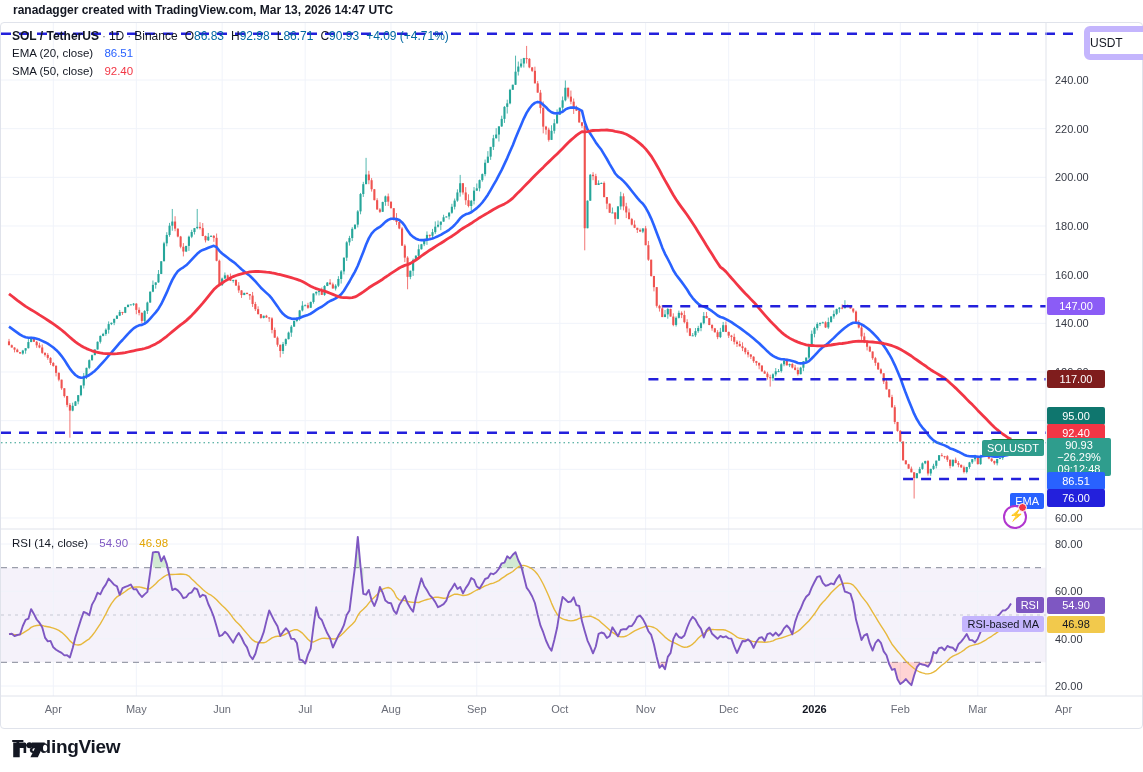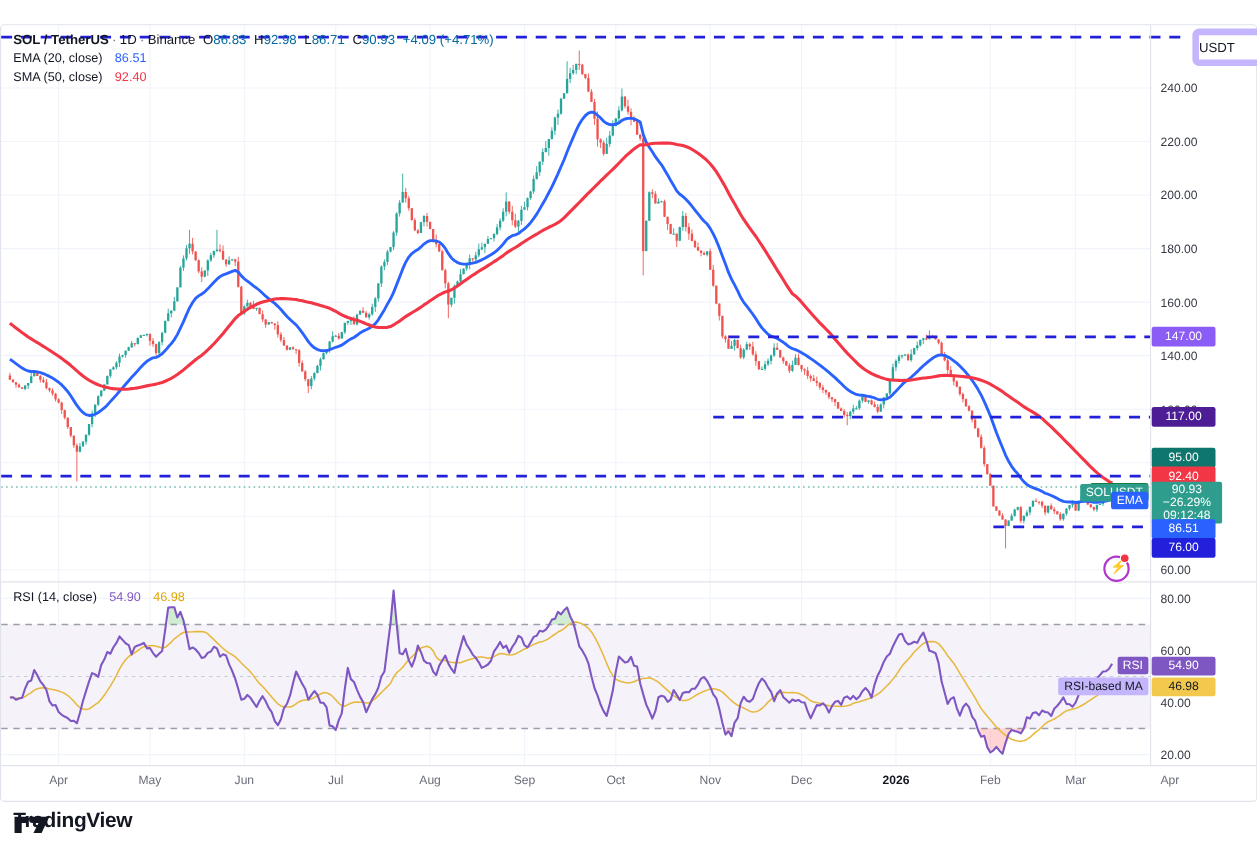--- a/index.html
+++ b/index.html
@@ -33,20 +33,21 @@
   .spark .dot{position:absolute;right:0px;top:-2px;width:7px;height:7px;border-radius:50%;
               background:#f23645;border:1.5px solid #fff;}
   .tv-logo{position:absolute;left:12px;top:736px;display:flex;align-items:center;gap:8px;z-index:5;}
   .tv-logo .word{font-size:19px;font-weight:700;color:#131722;letter-spacing:-0.3px;}
 </style>
 </head>
 <body>
 
 <div class="stage">
 
+  <div class="attribution">ranadagger created with TradingView.com, Mar 13, 2026 14:47 UTC</div>
 
   <div class="chart-widget">
     <svg id="chart-svg" width="1141" height="705" viewBox="0 0 1141 705">
         <defs>
           <clipPath id="clipP">
             <rect x="0" y="0" width="1045" height="506"></rect>
           </clipPath>
           <clipPath id="clipR">
             <rect x="0" y="507" width="1045" height="166"></rect>
           </clipPath>
@@ -882,36 +883,36 @@
     </div>
     <div class="legend-ind" style="top:514px;">
       <span>RSI (14, close)</span>
       <span class="val" style="color:#7e57c2;">54.90</span>
       <span class="val" style="color:#e2a400;">46.98</span>
     </div>
 
     <div class="usdt-btn">USDT</div>
 
     <div class="badge" style="top:274px;background:#8b5cf6;">147.00</div>
-    <div class="badge" style="top:347px;background:#4c1d95;">117.00</div>
+    <div class="badge" style="top:347px;background:#7f1d1d;">117.00</div>
     <div class="badge" style="top:384px;background:#0f766e;">95.00</div>
     <div class="badge" style="top:401px;background:#f23645;">92.40</div>
     <div class="block" style="top:415px;background:#2f9d8d;">
       <div>90.93</div>
       <div>−26.29%</div>
       <div>09:12:48</div>
     </div>
     <div class="badge" style="top:449px;background:#2962ff;">86.51</div>
     <div class="badge" style="top:466px;background:#2320dc;">76.00</div>
     <div class="badge" style="top:574px;background:#7e57c2;height:17px;line-height:17px;">54.90</div>
     <div class="badge" style="top:593px;background:#f2c94c;color:#131722;height:17px;line-height:17px;">46.98</div>
 
     <div class="tag" style="top:416px;background:#15803d;">SMA:MA</div>
     <div class="tag" style="top:417px;background:#2f9d8d;">SOLUSDT</div>
-    <div class="tag" style="top:424px;background:#2962ff;">EMA</div>
+    <div class="tag" style="top:470px;background:#2962ff;">EMA</div>
     <div class="tag" style="top:574px;background:#7e57c2;">RSI</div>
     <div class="tag" style="top:593px;background:#c4b5fd;color:#131722;">RSI-based MA</div>
 
     <div class="spark">
       <div class="ring"></div>
       <div class="bolt">⚡</div>
       <div class="dot"></div>
     </div>
   </div>
 

